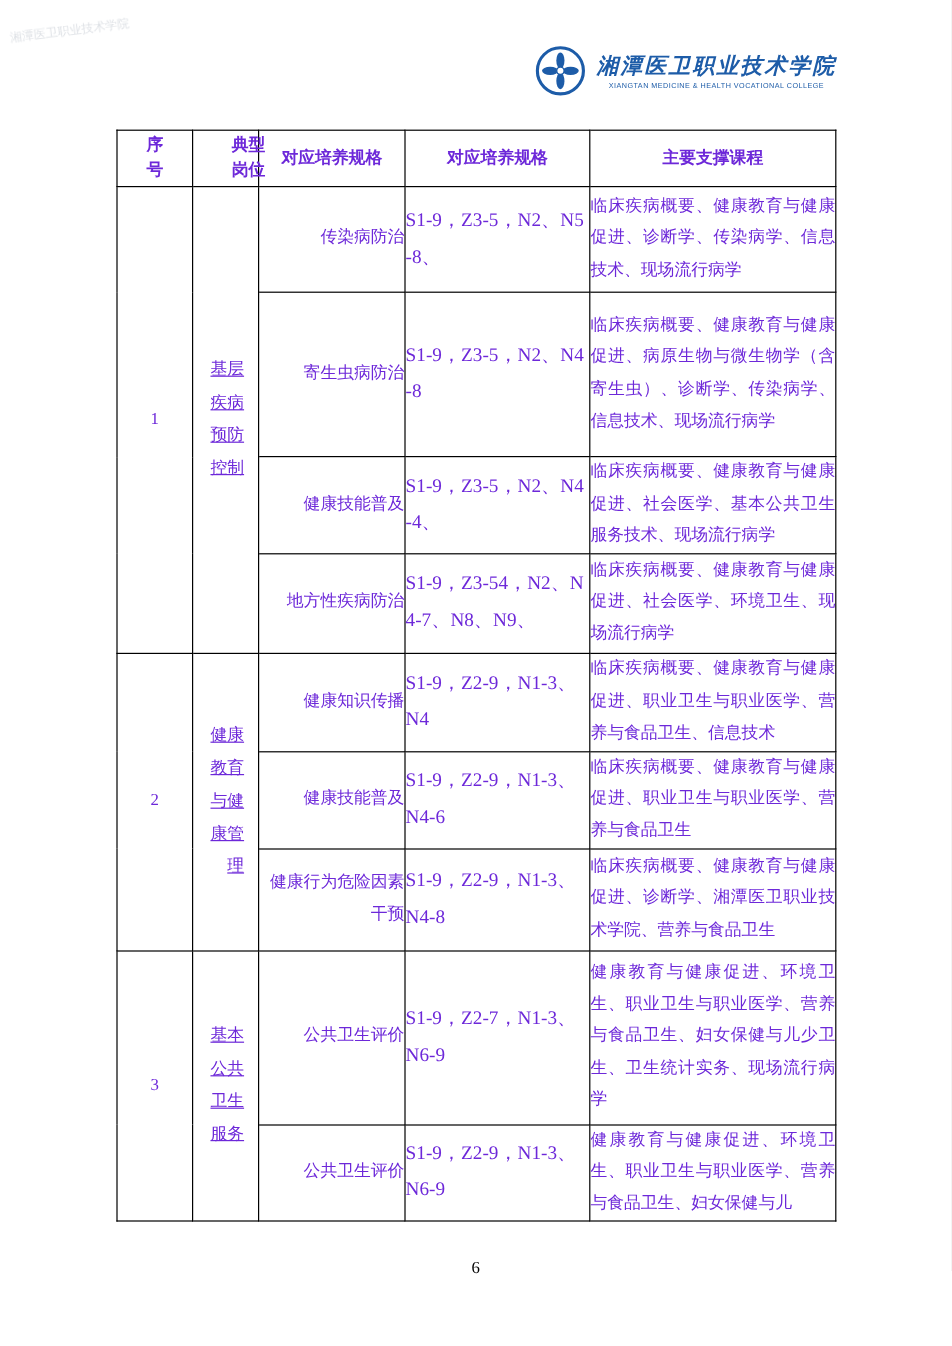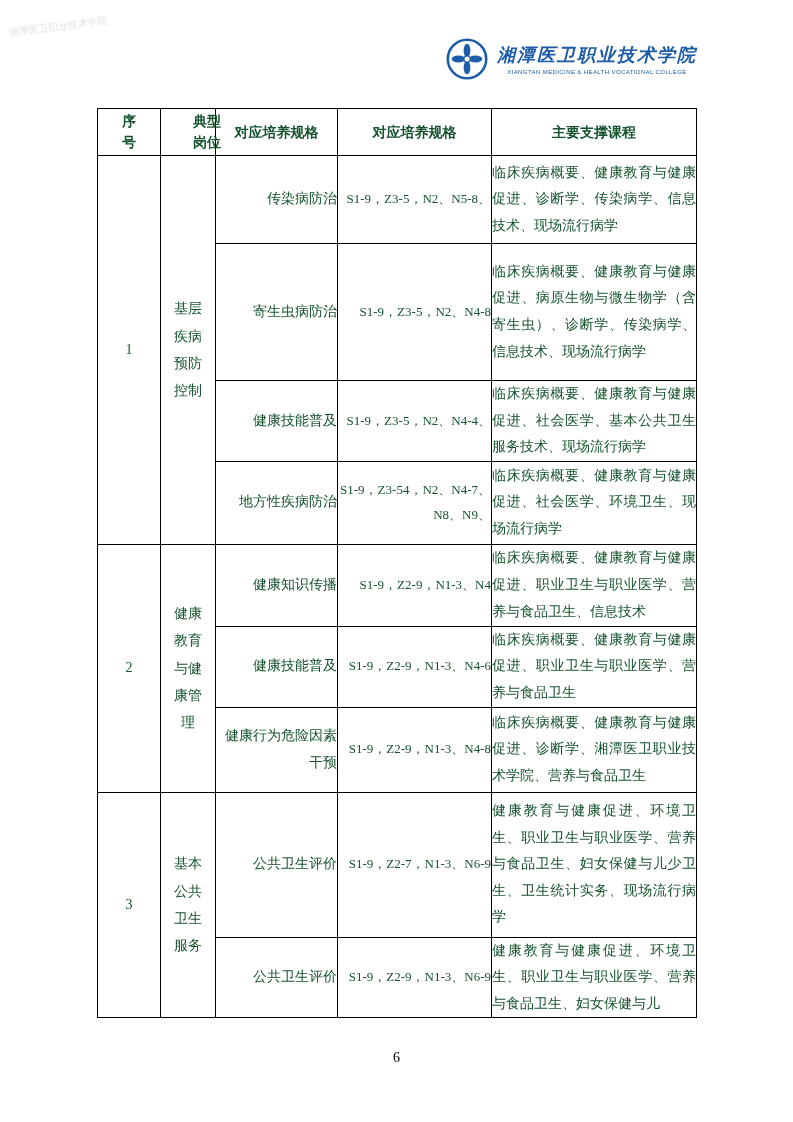--- a/index.html
+++ b/index.html
@@ -33,42 +33,42 @@
   }
   .college-en{
     font-size:6px;color:#1d5ca8;letter-spacing:.4px;
     margin-top:2px;white-space:nowrap;
     font-family:"Liberation Sans", sans-serif;
   }
   
   .doc-table{
     position:absolute;left:97px;top:108px;width:599px;
     border-collapse:collapse;table-layout:fixed;
-    font-size:14px;color:#14532d;border-radius:13px;
+    font-size:14px;color:#6d28d9;border-radius:13px;
   }
   .doc-table th,.doc-table td{
     border:1px solid #000;
     vertical-align:middle;
     padding:0;
   }
   .doc-table th{
     font-weight:bold;text-align:center;font-size:14px;line-height:1.5;
     padding:2px;
   }
   .stack{margin:0 auto;word-break:break-all;}
   .w1{width:1.3em;}
   .w2{width:2.3em;margin-left:28px;}
   .cell-no{text-align:center;}
   .cell-pos{text-align:center;}
   .pos-inner{
     width:2.2em;margin:0 auto;line-height:1.95;
-    word-break:break-all;text-align:center;
+    word-break:break-all;text-align:right;text-decoration:underline;
   }
   .cell-task{text-align:right;padding:2px 10px;line-height:1.9;}
-  .cell-spec{text-align:right;padding:2px 4px;font-size:13px;line-height:1.9;word-break:break-all;}
+  .cell-spec{text-align:left;padding:2px 4px;font-size:16px;line-height:1.9;word-break:break-all;}
   .cell-courses{
     text-align:justify;text-justify:inter-ideograph;
     padding:2px 6px;line-height:1.9;word-break:break-all;
   }
   .page-number{
     position:absolute;left:0;top:1050px;width:100%;
     text-align:center;font-size:14px;
   }
 </style>
 </head>

